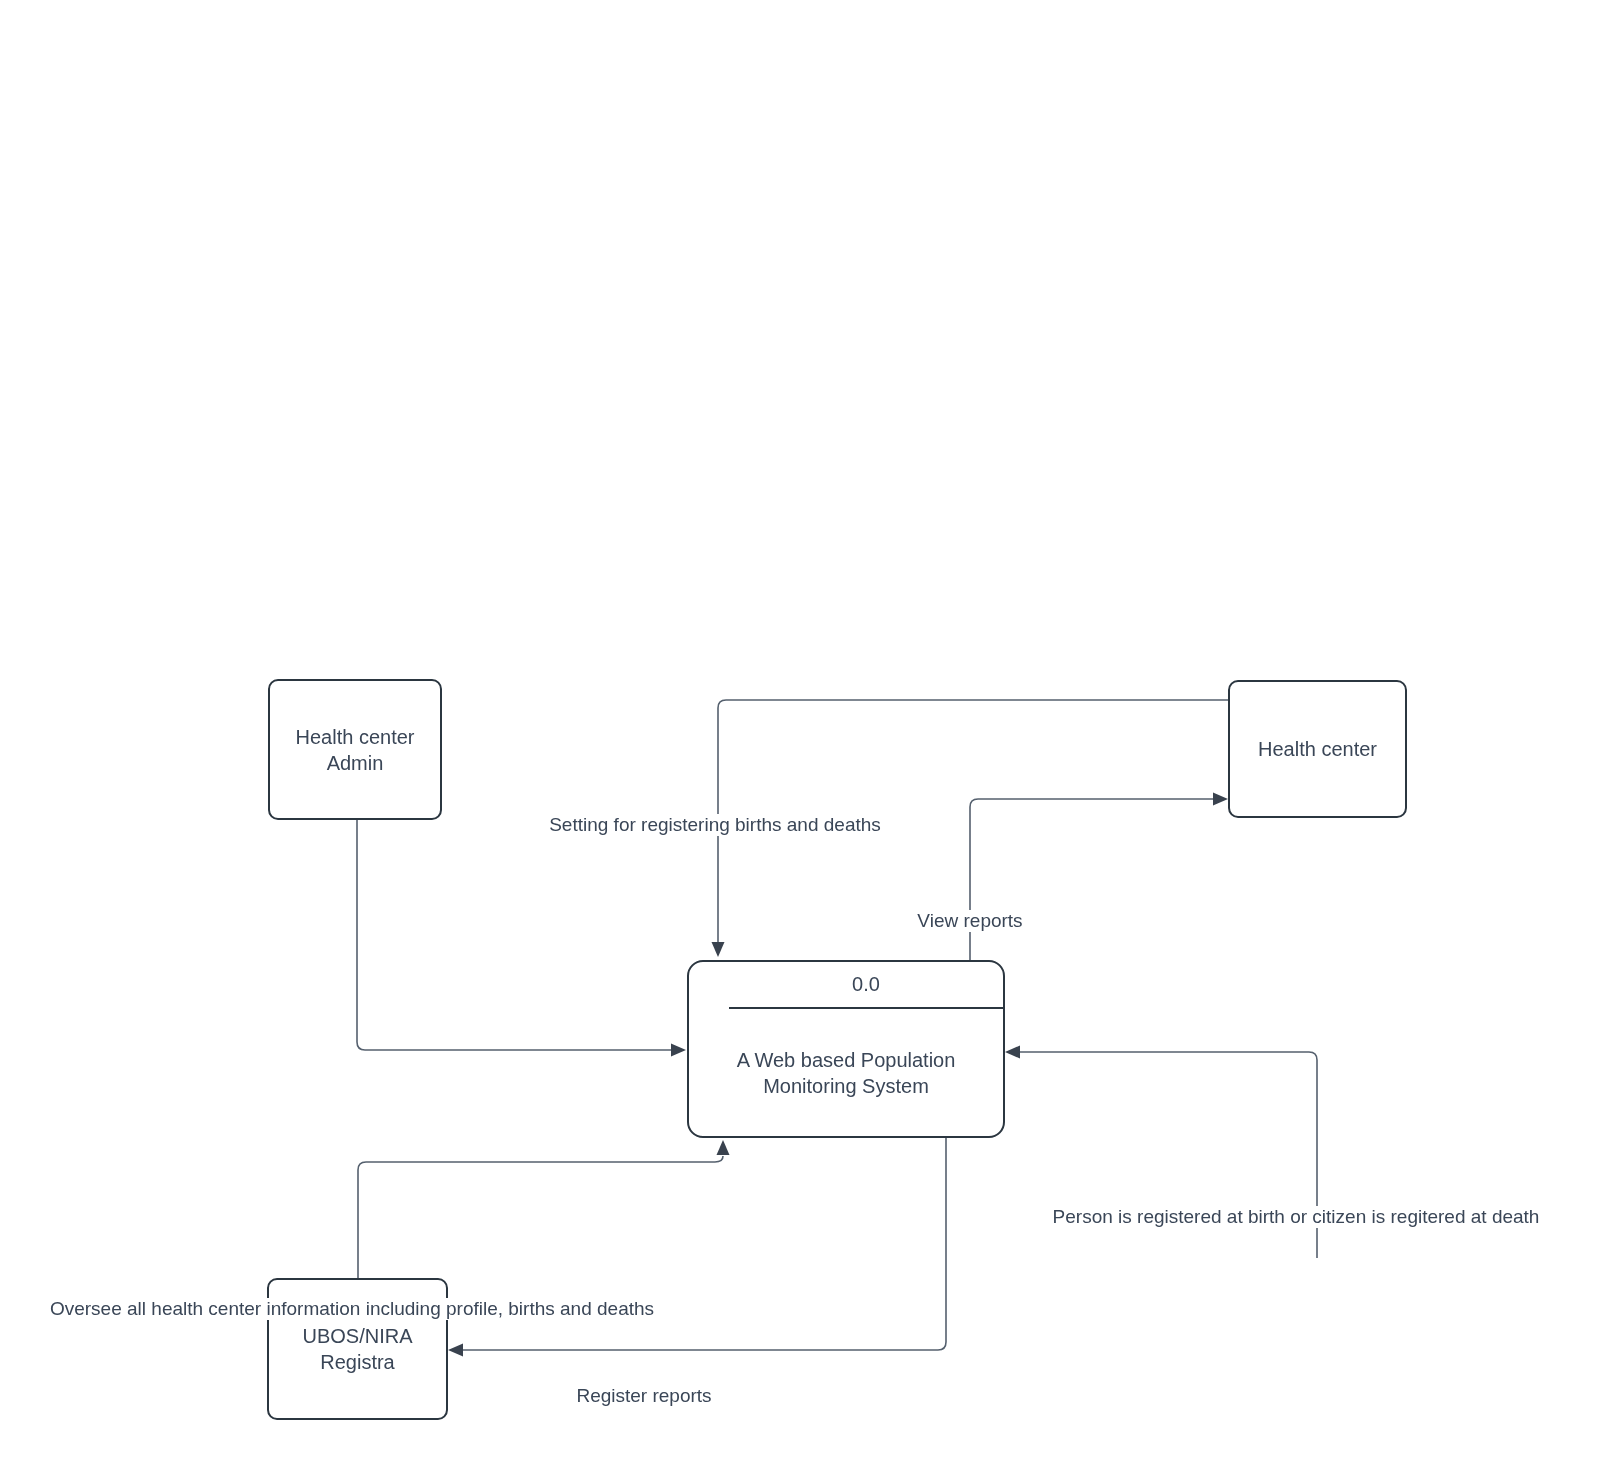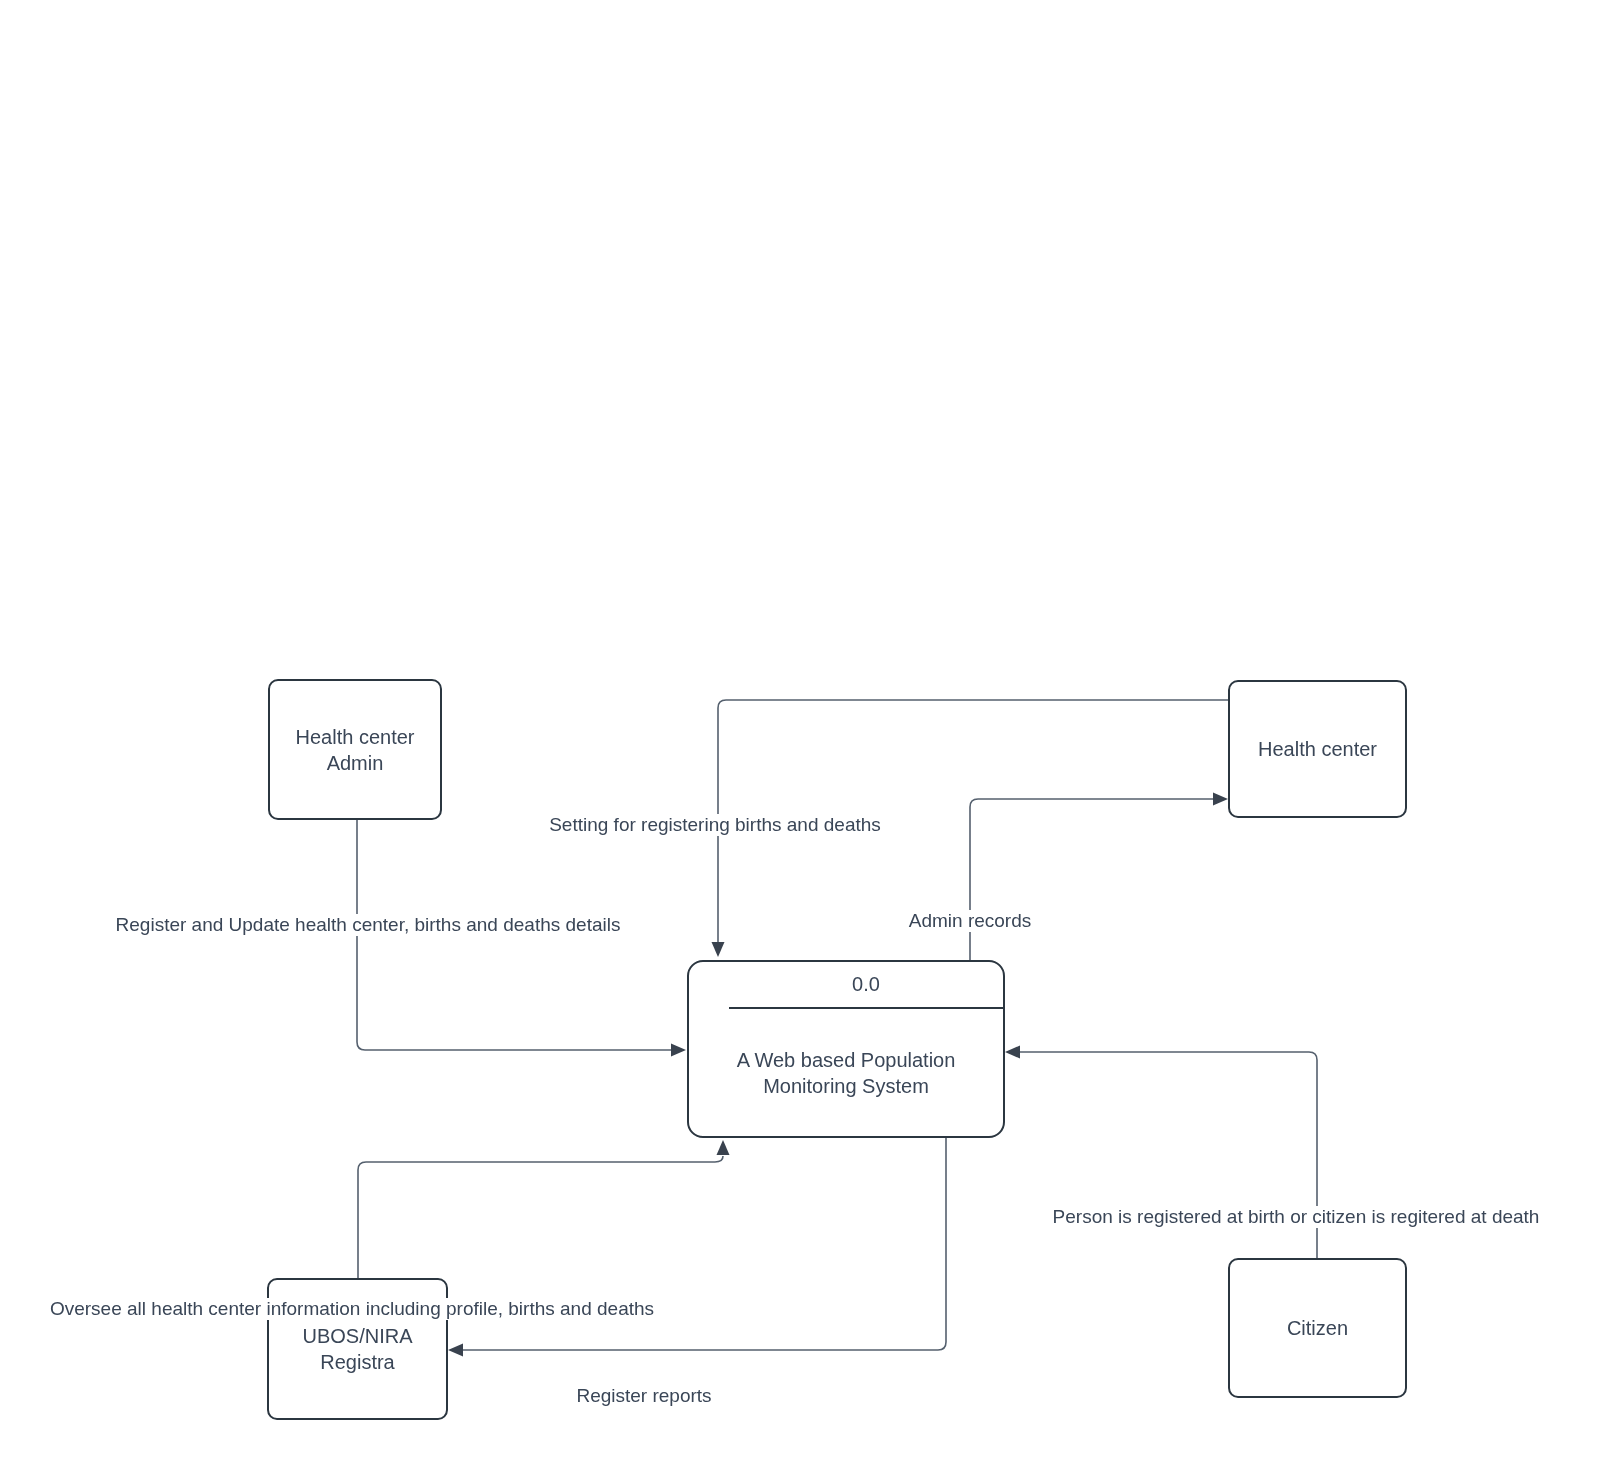--- a/index.html
+++ b/index.html
@@ -108,34 +108,30 @@
   </div>
 
   <div class="entity" style="left:1228px;top:680px;width:179px;height:138px;">
     <span>Health center</span>
   </div>
 
   <div class="entity" style="left:267px;top:1278px;width:181px;height:142px;">
     <span>UBOS/NIRA Registra</span>
   </div>
 
-  <div class="entity" style="left:1228px;top:1258px;width:179px;height:140px;">
-    <span>Citizen</span>
-  </div>
 
   <div class="process" style="left:687px;top:960px;width:318px;height:178px;">
     <div class="process-header">0.0</div>
     <div class="process-body">A Web based Population Monitoring System</div>
   </div>
 
-  <div class="flow-label" style="left:368px;top:879px;">Register and Update health center, births and deaths details</div>
 
   <div class="flow-label" style="left:715px;top:779px;">Setting for registering births and deaths</div>
 
-  <div class="flow-label" style="left:970px;top:875px;">Admin records</div>
+  <div class="flow-label" style="left:970px;top:875px;">View reports</div>
 
   <div class="flow-label" style="left:352px;top:1263px;text-align:center;">Oversee all health center information including profile, births and deaths</div>
 
   <div class="flow-label" style="left:644px;top:1350px;">Register reports</div>
 
   <div class="flow-label" style="left:1296px;top:1171px;">Person is registered at birth or citizen is regitered at death</div>
 
 </div>
 
 </body></html>

